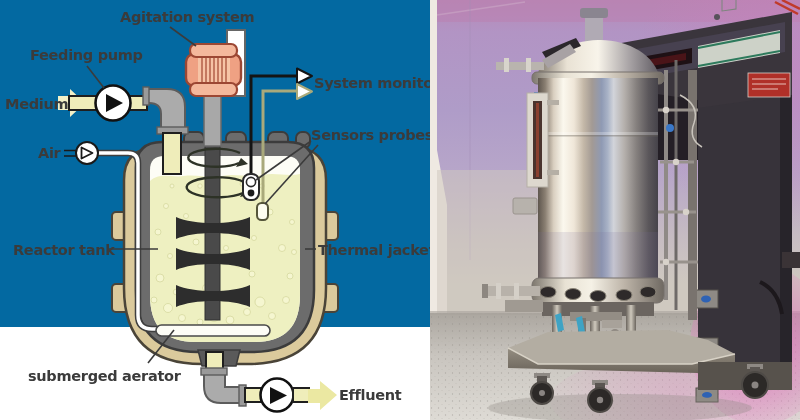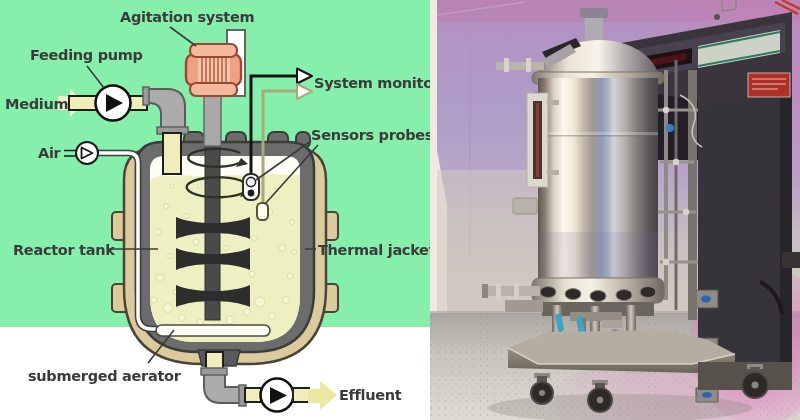--- a/index.html
+++ b/index.html
@@ -1,18 +1,18 @@
 <!DOCTYPE html>
 <html><head>
 <meta charset="utf-8">
 <style>
   html,body{margin:0;padding:0;background:#fff;}
   .stage{position:relative;width:800px;height:420px;overflow:hidden;background:#fff;
          font-family:"DejaVu Sans",sans-serif;display:flex;}
-  .panel-left{width:430px;height:327px;background:#86efac;flex:0 0 auto;}
+  .panel-left{width:430px;height:327px;background:#0369a1;flex:0 0 auto;}
   .panel-right{width:370px;height:420px;flex:0 0 auto;}
   svg{display:block;}
   text.lbl{font-family:"DejaVu Sans",sans-serif;font-weight:700;font-size:14.5px;
            fill:#3b3b3b;letter-spacing:-0.3px;}
 </style>
 </head>
 <body>
 
 <div class="stage">
 

